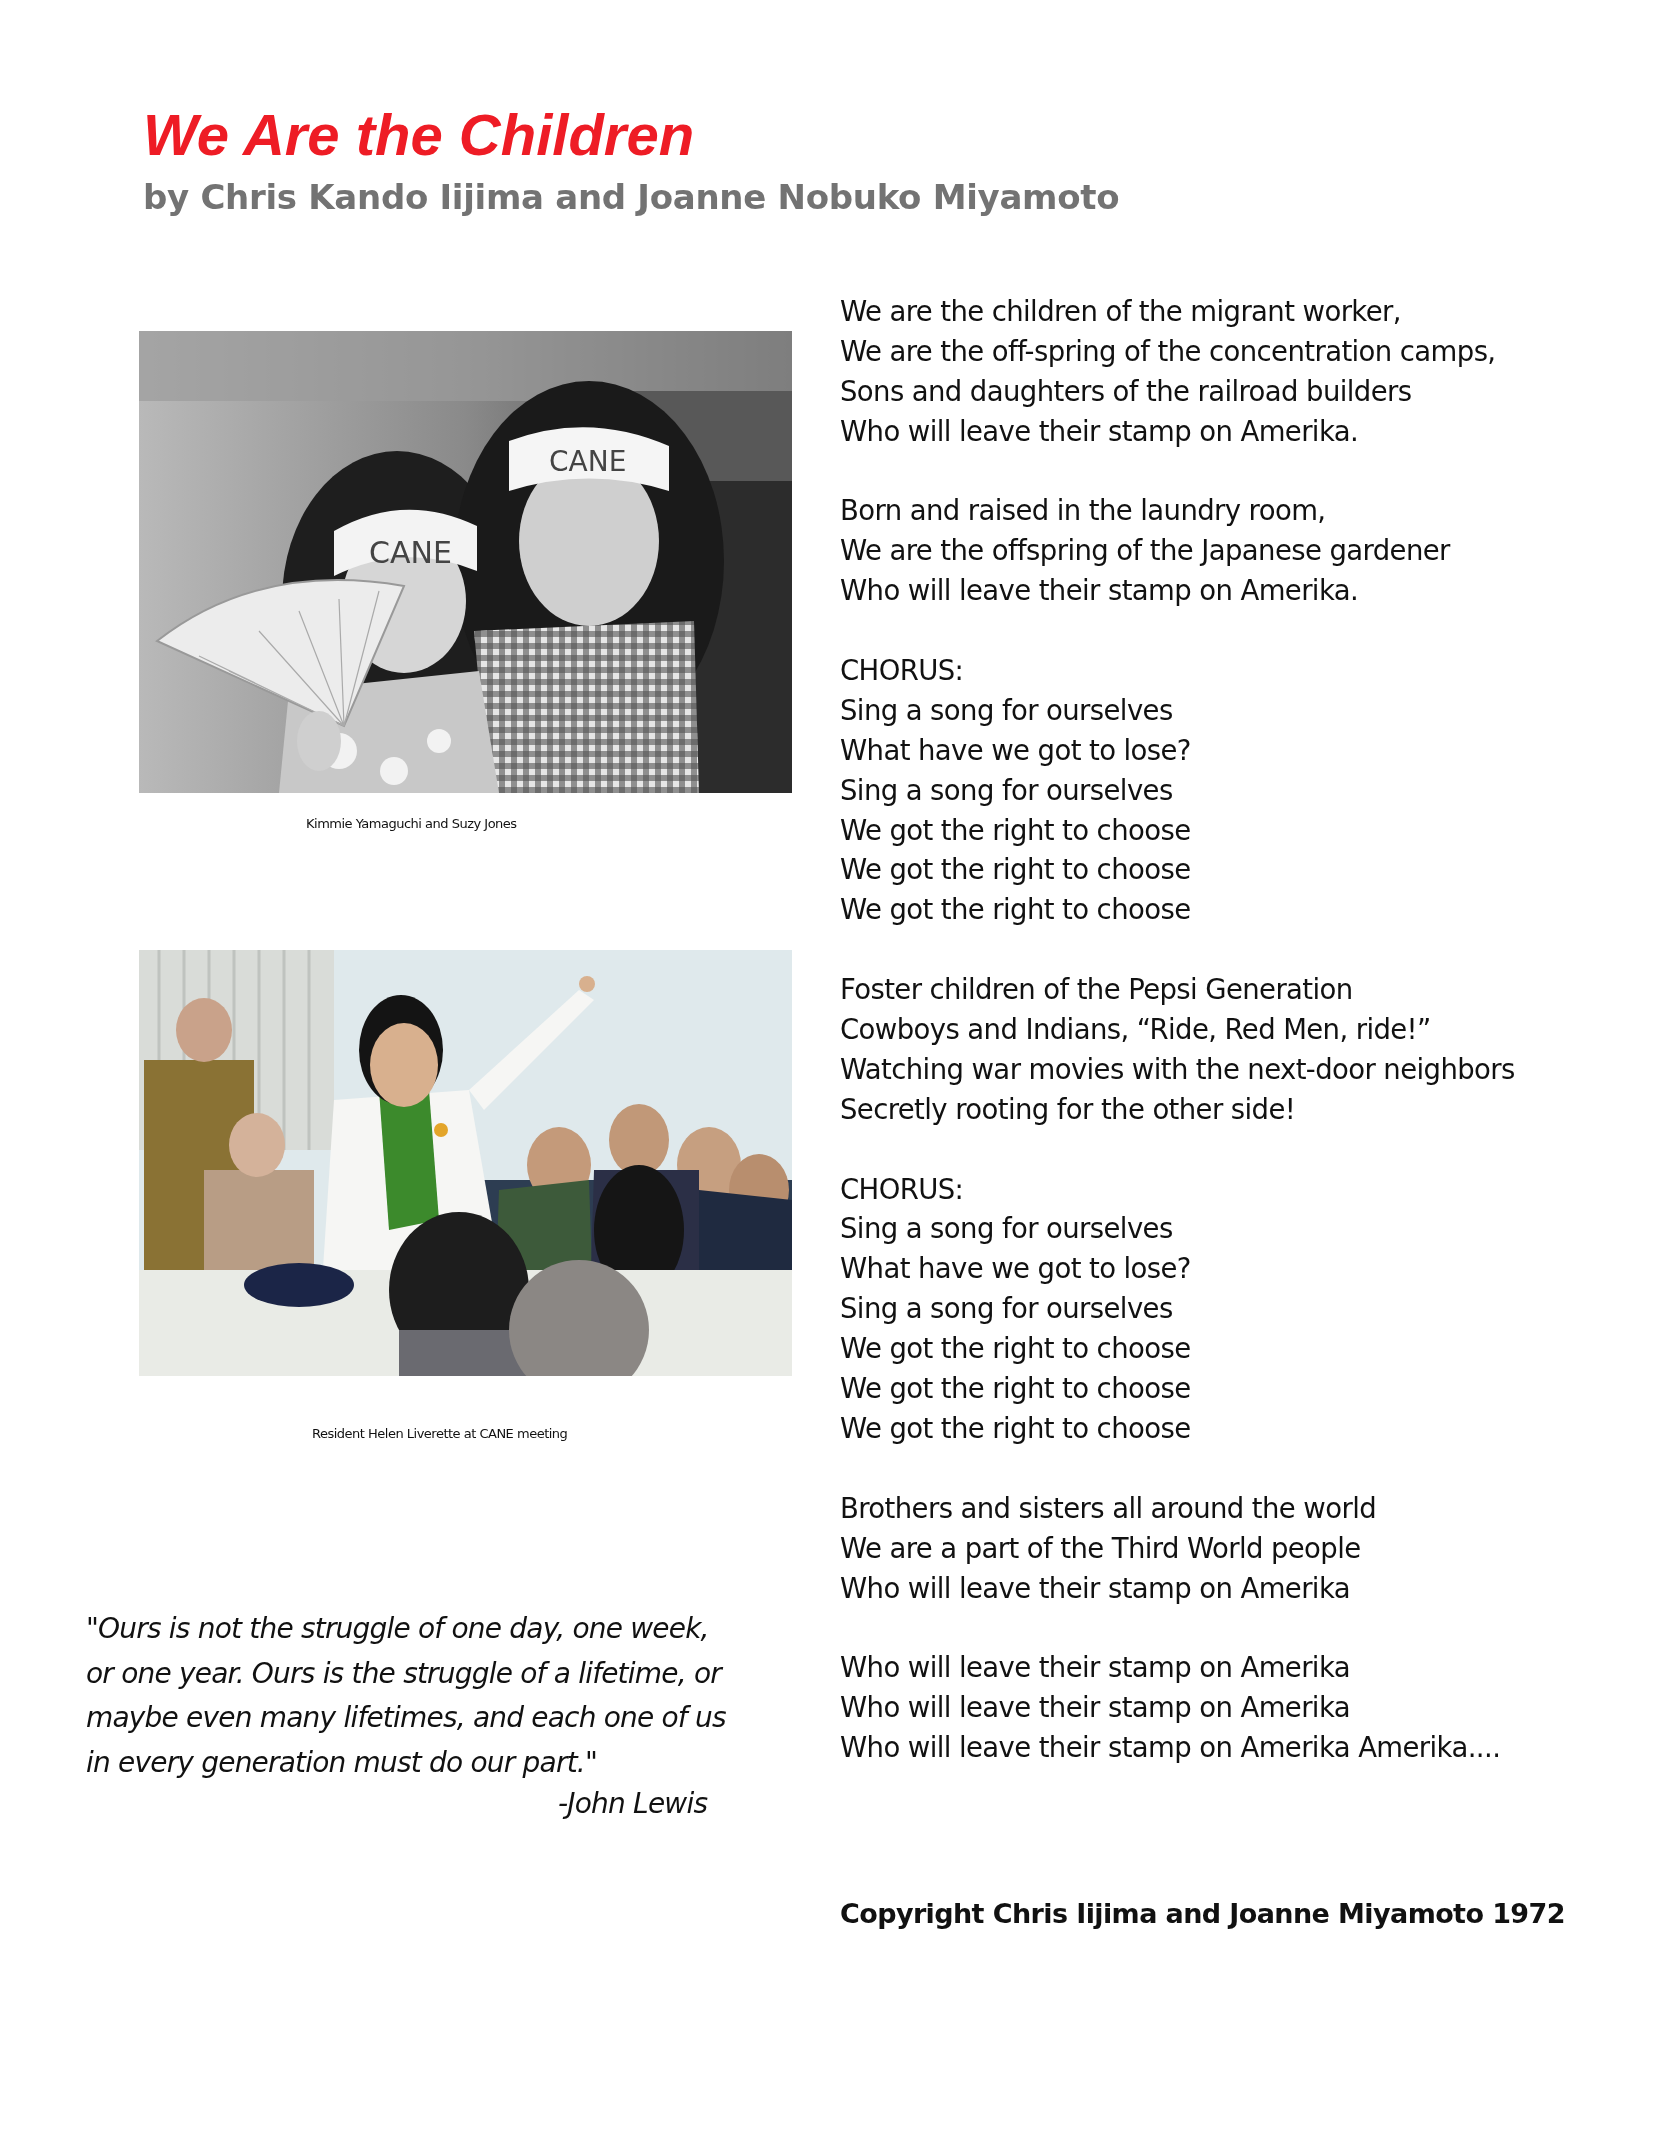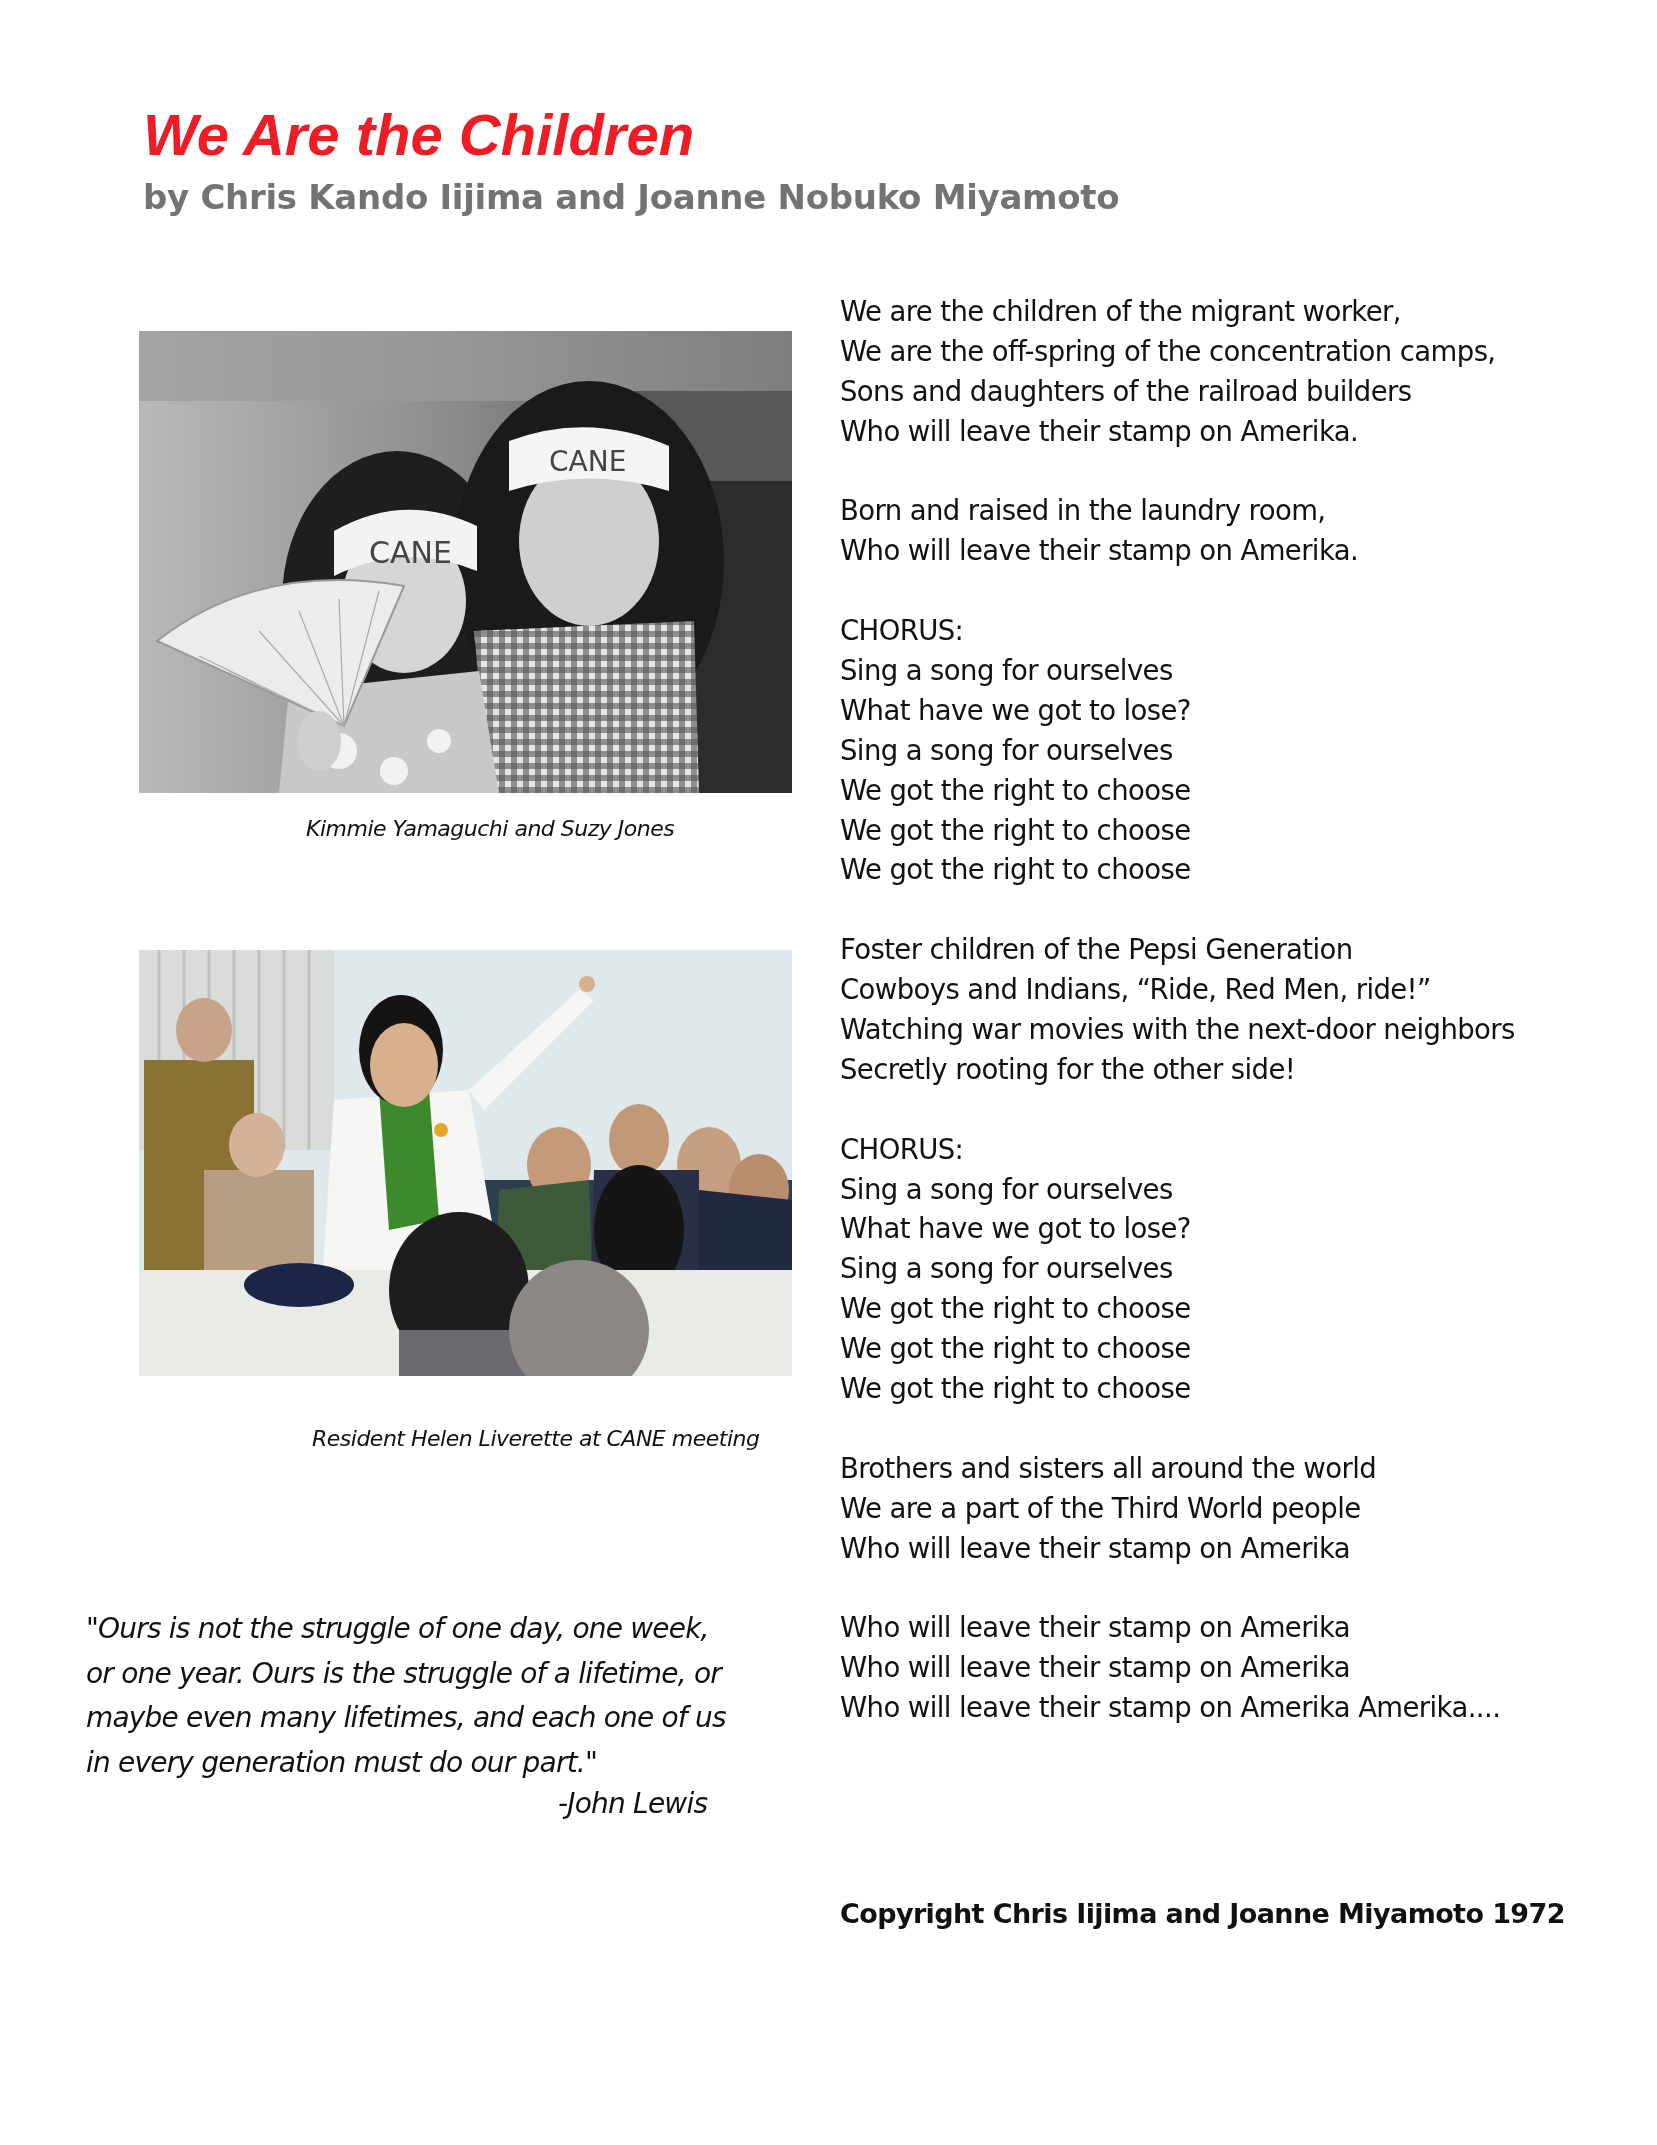--- a/index.html
+++ b/index.html
@@ -20,21 +20,21 @@
     line-height: 50px; white-space: nowrap; letter-spacing: -0.3px;
   }
   .photo {
     position: absolute; left: 139px; width: 653px; overflow: hidden;
   }
   .photo svg { display: block; width: 100%; height: 100%; }
   .photo-1 { top: 331px; height: 462px; }
   .photo-2 { top: 950px; height: 426px; }
   .caption {
     position: absolute; font-family: "DejaVu Sans", sans-serif;
-    font-style: italic; font-size: 22px; color: #111111;
+    font-size: 13px; color: #111111;
     white-space: nowrap; letter-spacing: -0.5px;
   }
   .caption-1 { left: 306px; top: 816px; }
   .caption-2 { left: 312px; top: 1426px; }
   .quote {
     position: absolute; left: 86px; top: 1607px; width: 700px;
     font-family: "DejaVu Sans", sans-serif; font-style: italic;
     font-size: 28px; line-height: 44.5px; color: #111111; letter-spacing: -0.8px;
   }
   .quote-line { white-space: nowrap; }
@@ -169,20 +169,21 @@
 
 <div class="lyrics">
   <div class="stanza">
     <div class="lyric-line">We are the children of the migrant worker,</div>
     <div class="lyric-line">We are the off-spring of the concentration camps,</div>
     <div class="lyric-line">Sons and daughters of the railroad builders</div>
     <div class="lyric-line">Who will leave their stamp on Amerika.</div>
   </div>
   <div class="stanza">
     <div class="lyric-line">Born and raised in the laundry room,</div>
+    <div class="lyric-line">We are the offspring of the Japanese gardener</div>
     <div class="lyric-line">Who will leave their stamp on Amerika.</div>
   </div>
   <div class="stanza">
     <div class="lyric-line">CHORUS:</div>
     <div class="lyric-line">Sing a song for ourselves</div>
     <div class="lyric-line">What have we got to lose?</div>
     <div class="lyric-line">Sing a song for ourselves</div>
     <div class="lyric-line">We got the right to choose</div>
     <div class="lyric-line">We got the right to choose</div>
     <div class="lyric-line">We got the right to choose</div>

